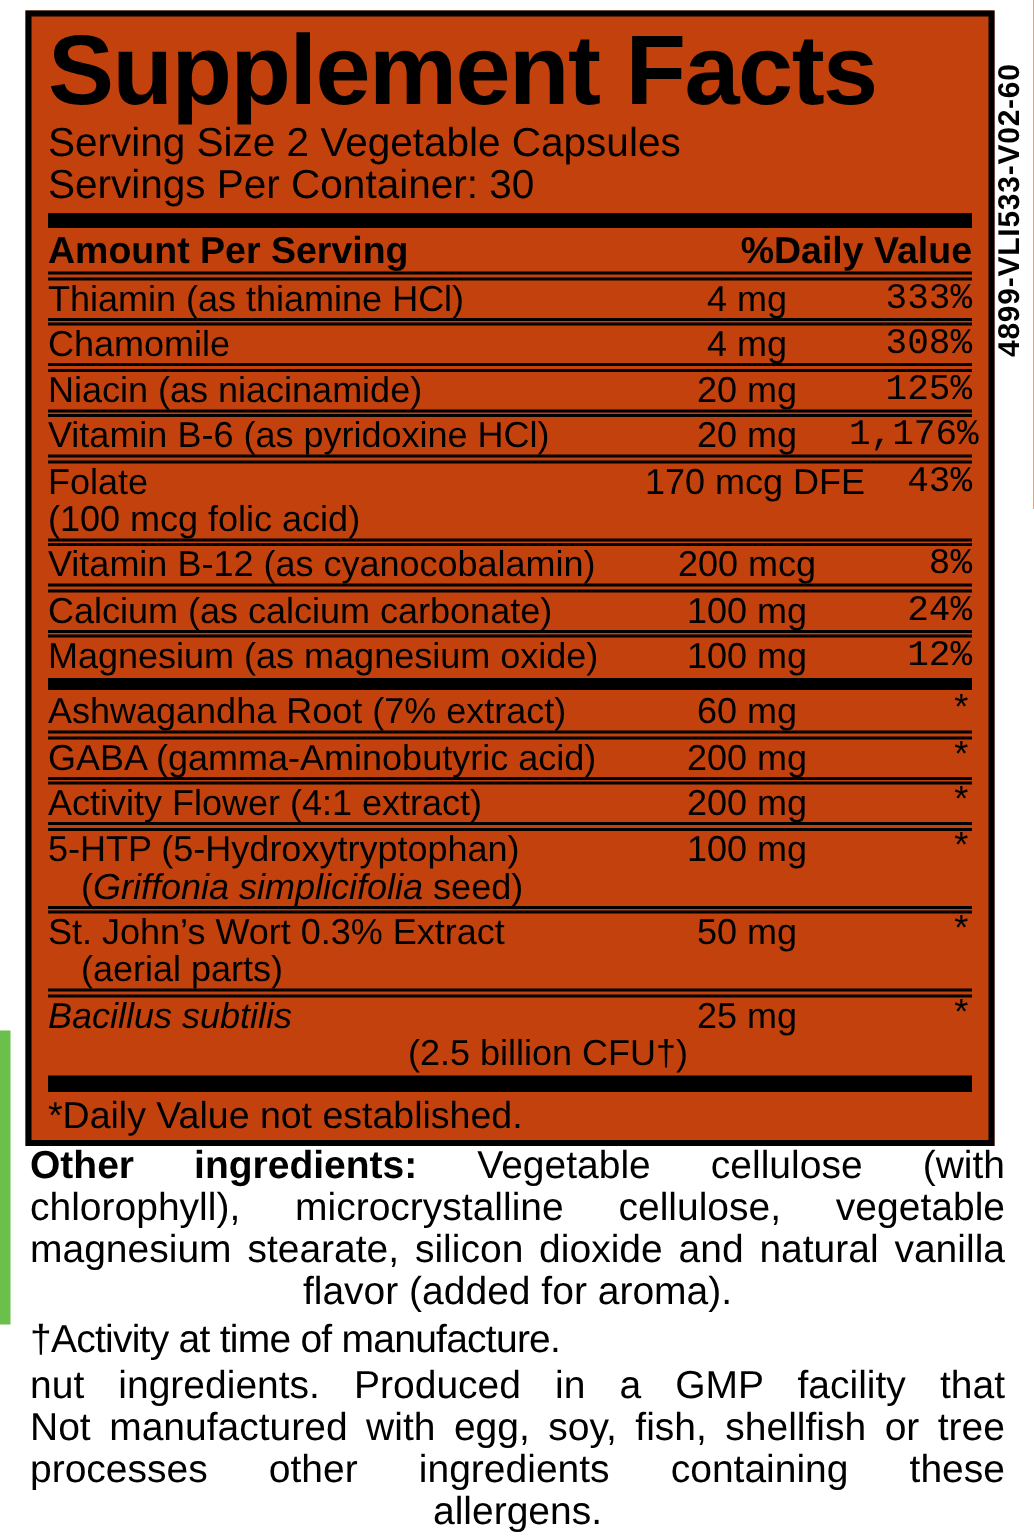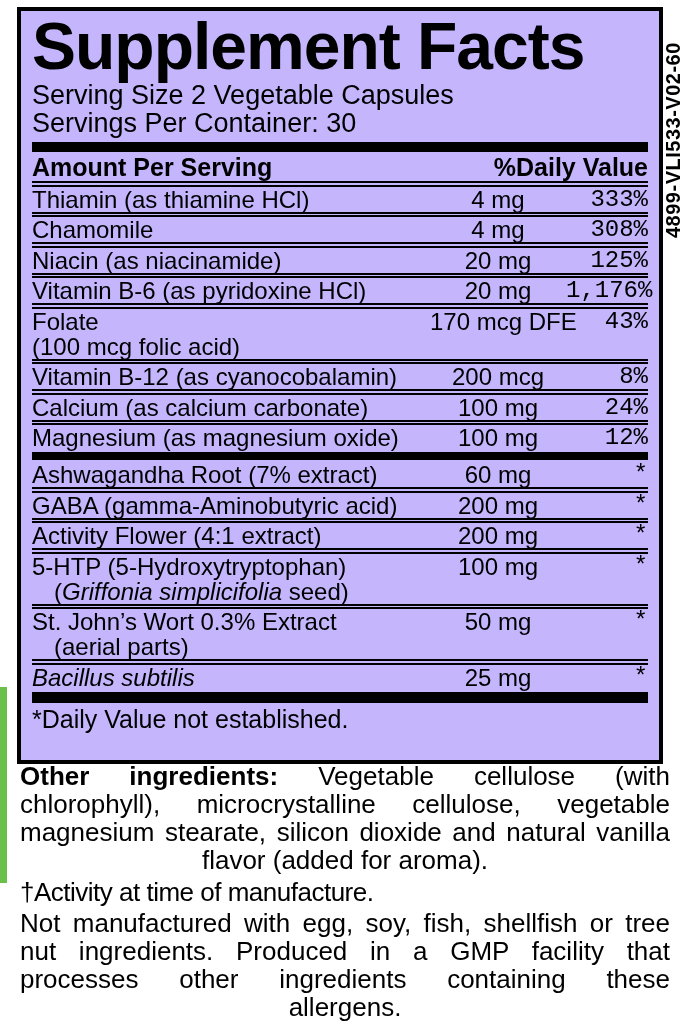--- a/index.html
+++ b/index.html
@@ -5,21 +5,21 @@
   html,body { margin:0; padding:0; }
   body {
     width:689px; height:1024px; background:#ffffff; position:relative;
     overflow:hidden; font-family:"Liberation Sans", sans-serif; color:#000;
     -webkit-font-smoothing:antialiased;
   }
 
   
   .facts-box {
     position:absolute; left:17px; top:7px; width:646px; height:757px;
-    border:4px solid #000; box-sizing:border-box; background:#c4b5fd;
+    border:4px solid #000; box-sizing:border-box; background:#c2410c;
     padding:2px 11px 0 11px; overflow:hidden;
   }
   .title {
     font-size:66px; font-weight:bold; line-height:58px; letter-spacing:-1px;
     margin:4px 0 6px 0; white-space:nowrap;
   }
   .serving { font-size:27px; line-height:28px; }
 
   .bar  { background:#000; }
   .bar-1 { height:10px; margin-top:5px; }
@@ -173,34 +173,35 @@
     <span class="amt">50 mg</span>
     <span class="dv">*</span>
     <span class="sub sub-indent">(aerial parts)</span>
   </div>
   <div class="sep"></div>
 
   <div class="row">
     <span class="nm italic">Bacillus subtilis</span>
     <span class="amt">25 mg</span>
     <span class="dv">*</span>
+    <span class="sub sub-center">(2.5 billion CFU†)</span>
   </div>
 
   <div class="bar bar-3"></div>
 
   <div class="footnote">*Daily Value not established.</div>
 </div>
 
 <div class="bottom-text">
   <div>
     <div class="jline"><span class="bold">Other ingredients:</span><span> Vegetable cellulose (with</span></div>
     <div class="jline">chlorophyll), microcrystalline cellulose, vegetable</div>
     <div class="jline">magnesium stearate, silicon dioxide and natural vanilla</div>
     <div class="jline-last">flavor (added for aroma).</div>
   </div>
   <div class="activity">†Activity at time of manufacture.</div>
   <div>
+    <div class="jline">nut ingredients. Produced in a GMP facility that</div>
     <div class="jline">Not manufactured with egg, soy, fish, shellfish or tree</div>
-    <div class="jline">nut ingredients. Produced in a GMP facility that</div>
     <div class="jline">processes other ingredients containing these</div>
     <div class="jline-last">allergens.</div>
   </div>
 </div>
 
 </body></html>

